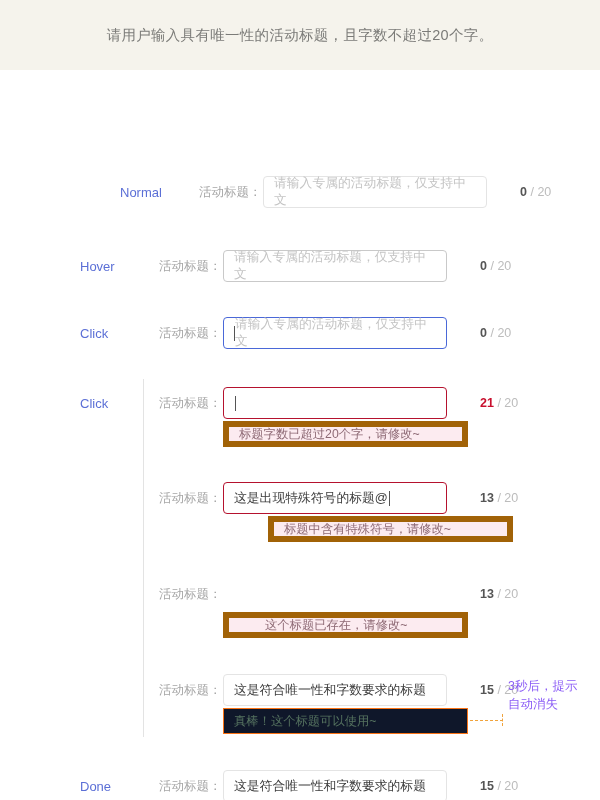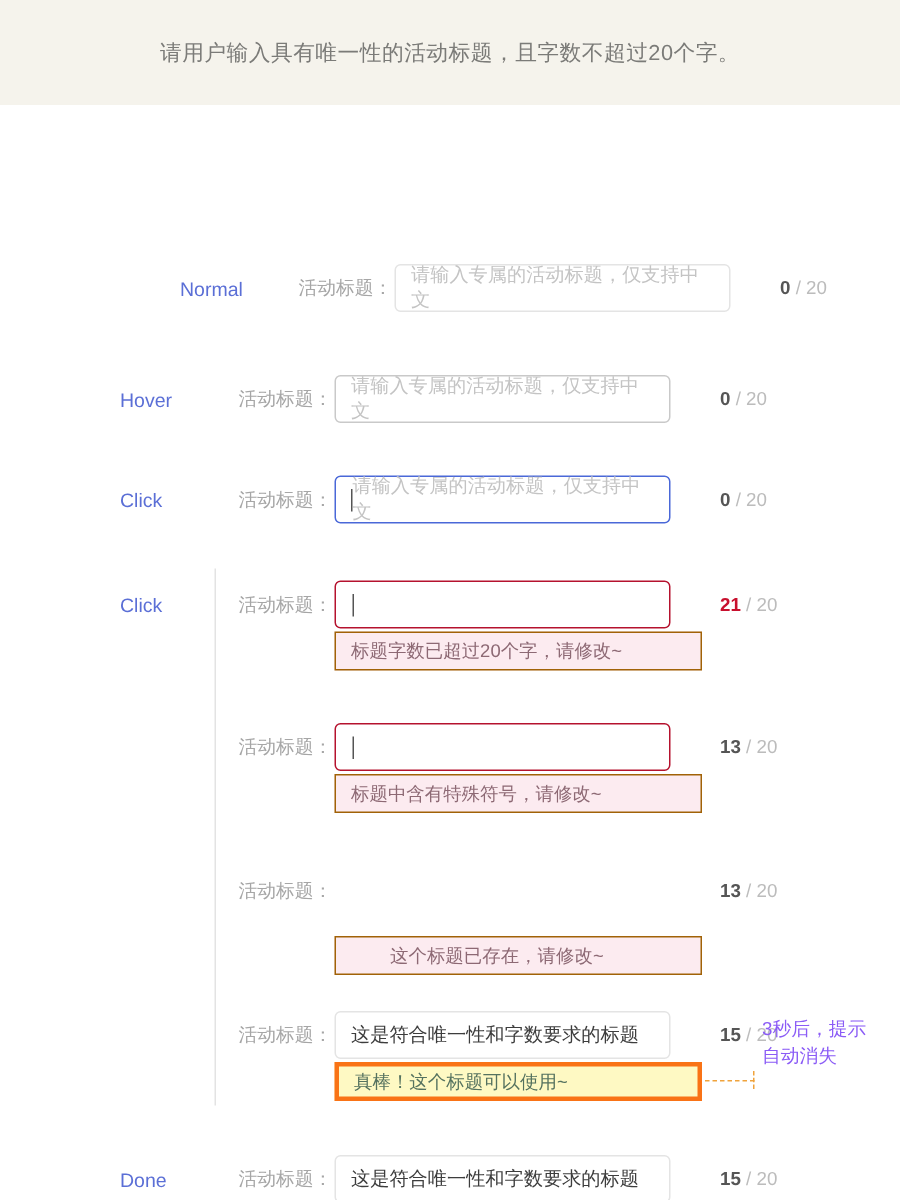--- a/index.html
+++ b/index.html
@@ -126,25 +126,25 @@
     height: 26px;
     box-sizing: border-box;
     display: flex;
     align-items: center;
     padding: 0 10px;
     font-size: 12.3px;
   }
   .msg.err {
     background: #fcebf0;
     color: #8d6974;
-    border: 1px solid #a16207;
+    border: 6px solid #a16207;
   }
   .msg.ok {
-    background: #fef9c3;
-    border: 3px solid #f97316;
+    background: #0f172a;
+    border: 1px solid #f97316;
     color: #55725f;
   }
 
   
   .anno-line {
     position: absolute;
     left: 470px;
     top: 650px;
     width: 33px;
     border-top: 1px dashed #f0a33c;
@@ -225,37 +225,38 @@
     <div class="counter">
       <span class="cur over">21</span>
       <span>/ 20</span>
     </div>
   </div>
   <div class="msg err" style="top:351px;">标题字数已超过20个字，请修改~</div>
 
   <div class="row" style="top:411px;">
     <div class="field-label">活动标题：</div>
     <div class="input error">
+      <span>这是出现特殊符号的标题@</span>
         <span class="caret"></span>
     </div>
     <div class="counter">
       <span class="cur">13</span>
       <span>/ 20</span>
     </div>
   </div>
-  <div class="msg err" style="top:446px;">标题中含有特殊符号，请修改~</div>
+  <div class="msg err" style="top:446px;margin-left:45px;">标题中含有特殊符号，请修改~</div>
 
   <div class="row" style="top:507px;">
     <div class="field-label">活动标题：</div>
     <div class="counter">
       <span class="cur">13</span>
       <span>/ 20</span>
     </div>
   </div>
-  <div class="msg err" style="top:554px;padding-left:36px;">这个标题已存在，请修改~</div>
+  <div class="msg err" style="top:542px;padding-left:36px;">这个标题已存在，请修改~</div>
 
   <div class="row" style="top:603px;">
     <div class="field-label">活动标题：</div>
     <div class="input">
       <span>这是符合唯一性和字数要求的标题</span>
     </div>
     <div class="counter">
       <span class="cur">15</span>
       <span>/ 20</span>
     </div>

